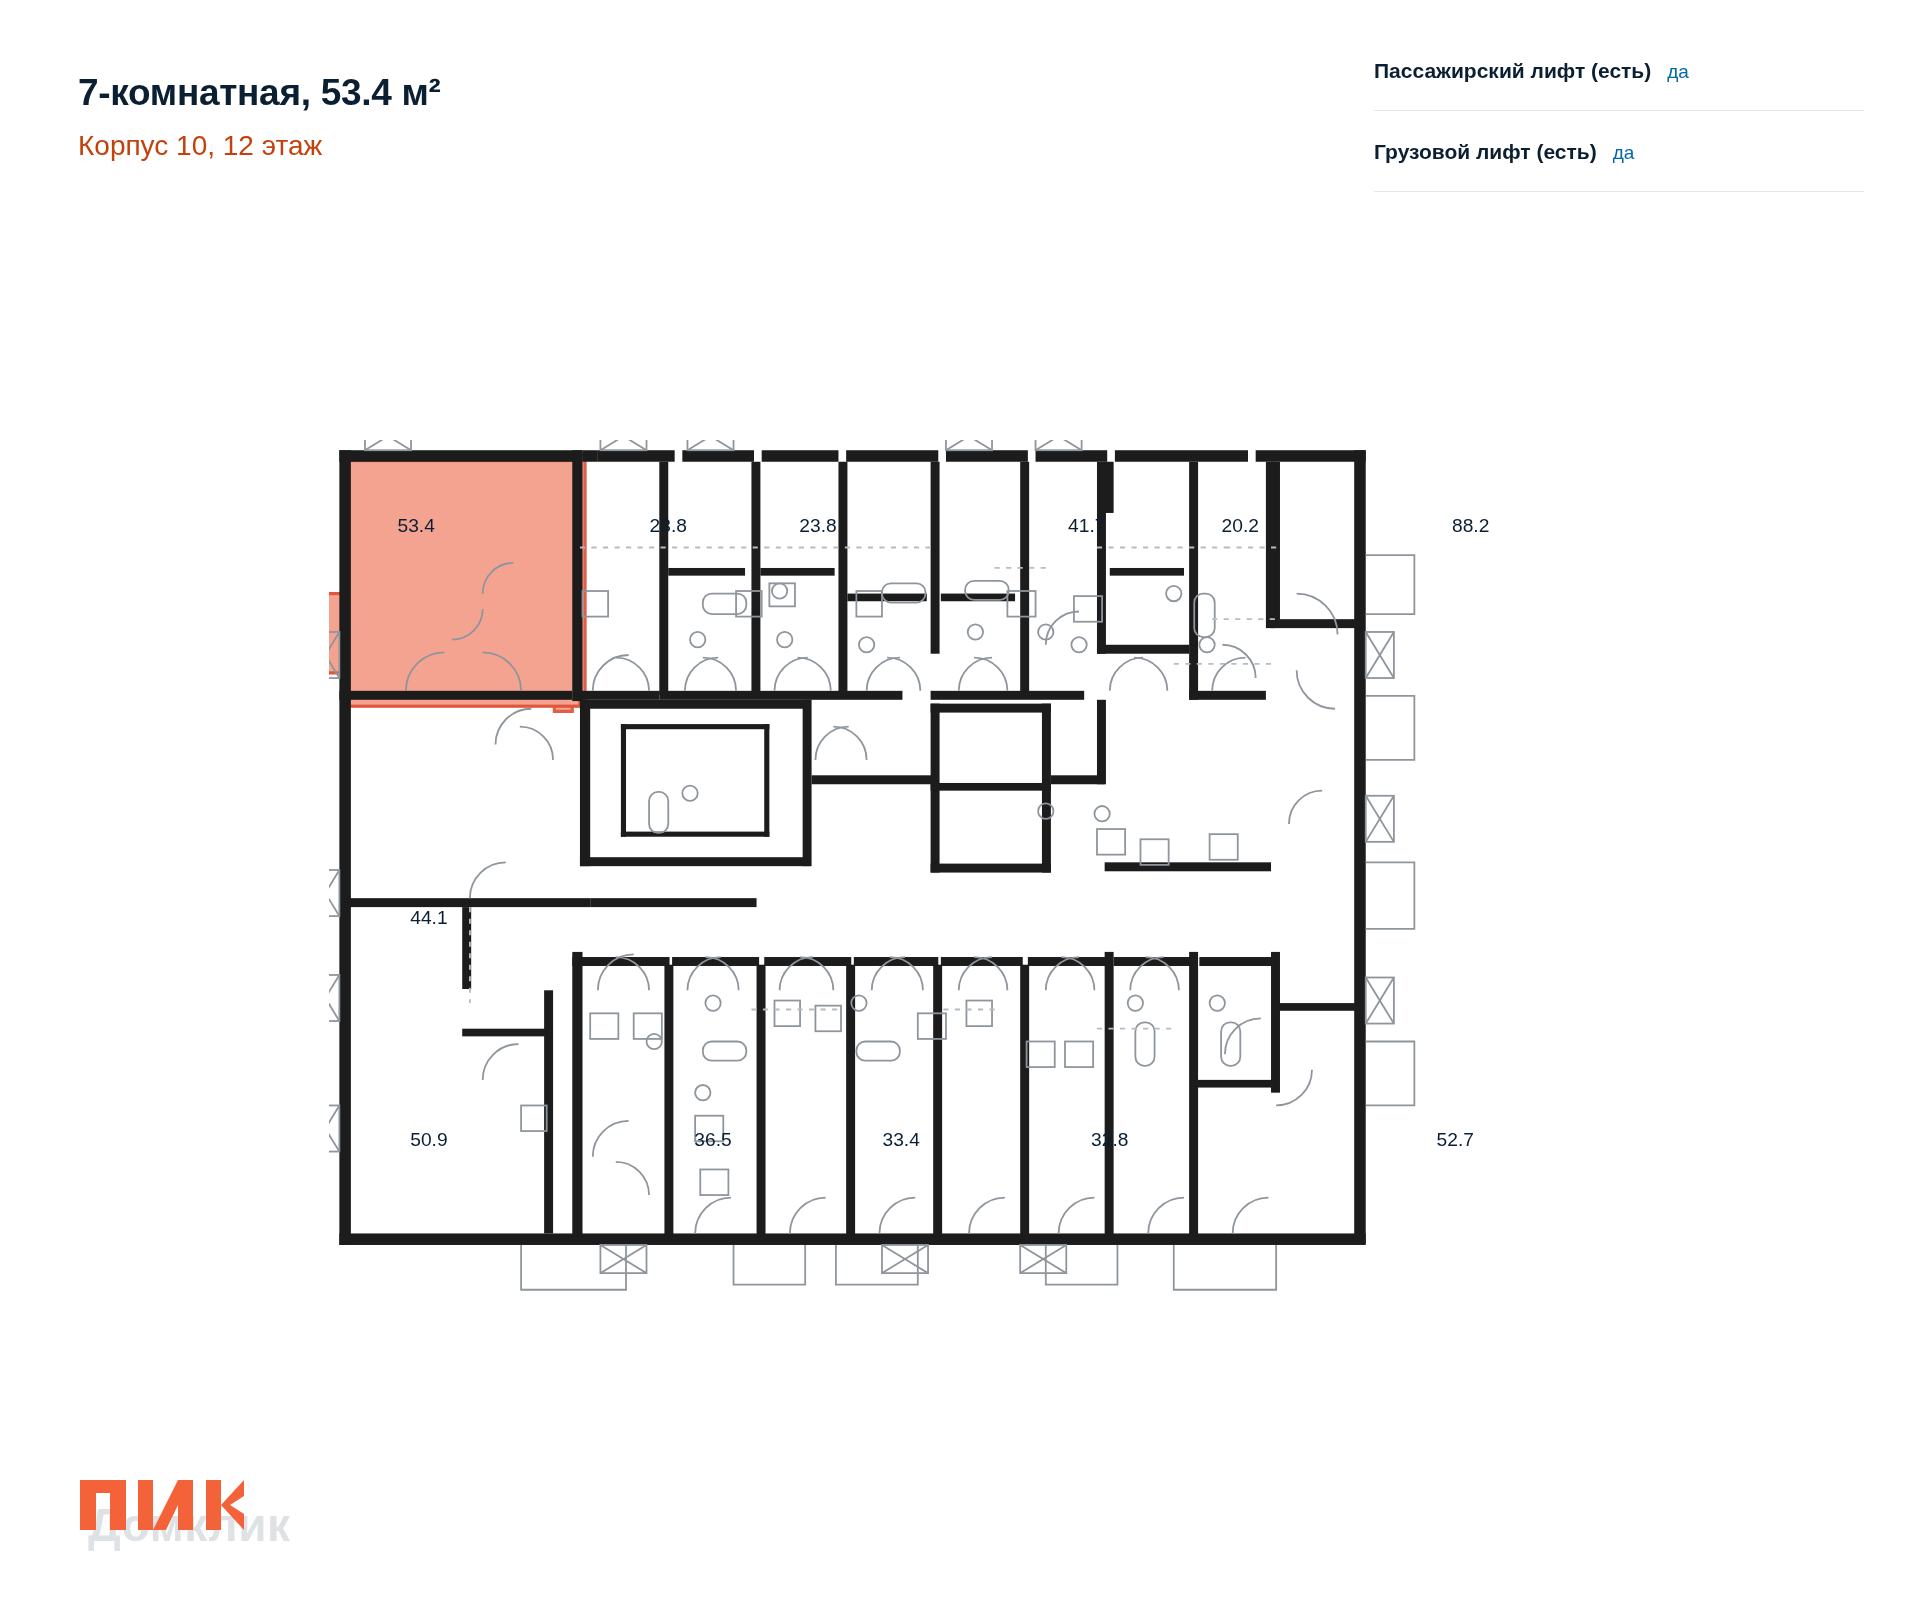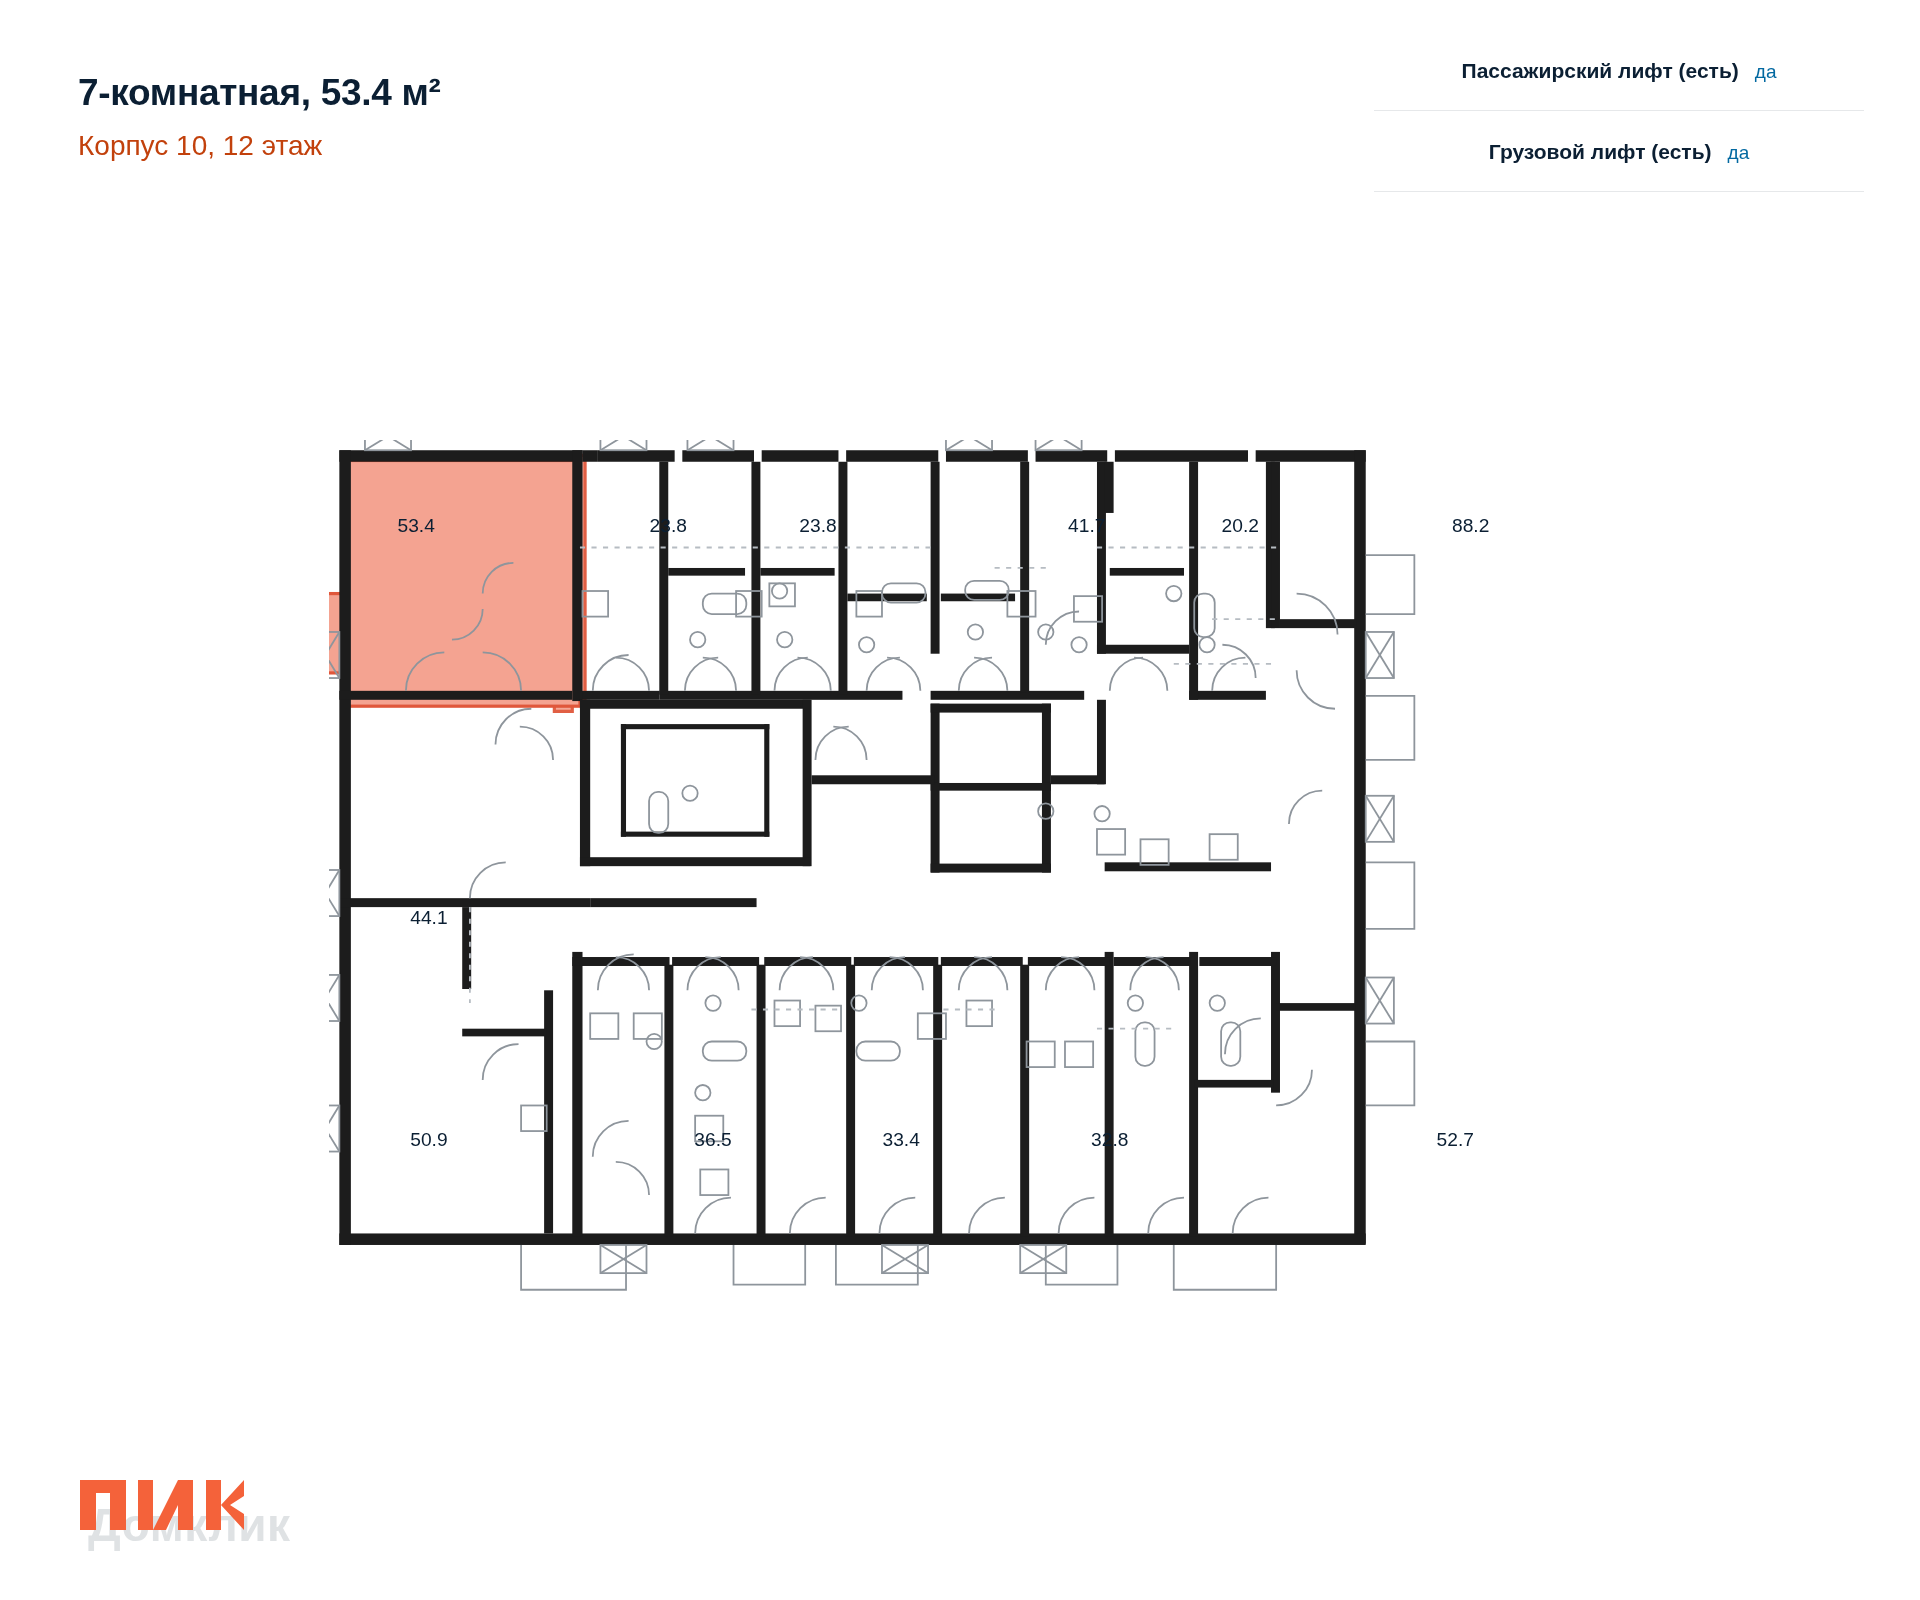--- a/index.html
+++ b/index.html
@@ -58,21 +58,21 @@
   
   #spec-list {
     position: absolute;
     left: 1374px;
     top: 58px;
     width: 490px;
   }
   .spec-row {
     display: flex;
     align-items: baseline;
-    justify-content: center;
+    justify-content: flex-start;
     padding: 0 0 26px 0;
     border-bottom: 1px solid #e6e8ea;
     margin-bottom: 28px;
   }
   .spec-row:last-child {
     margin-bottom: 0;
   }
   .spec-label {
     font-size: 21px;
     font-weight: 700;

